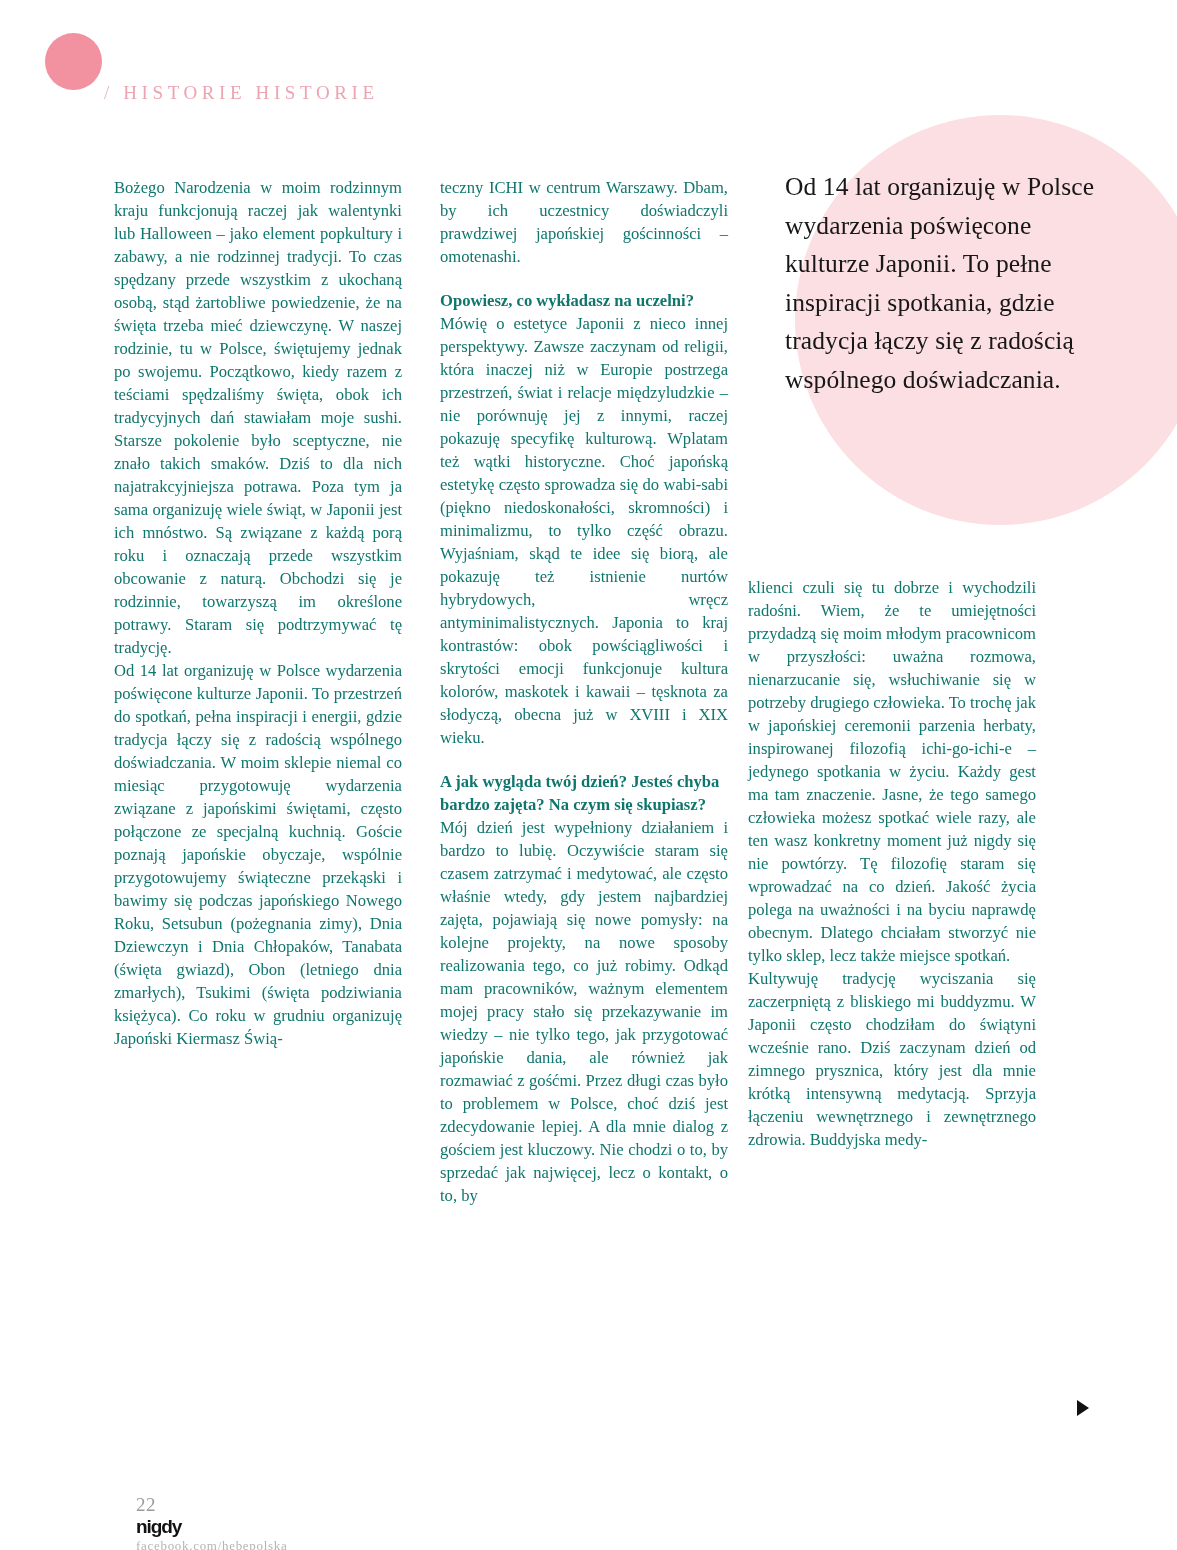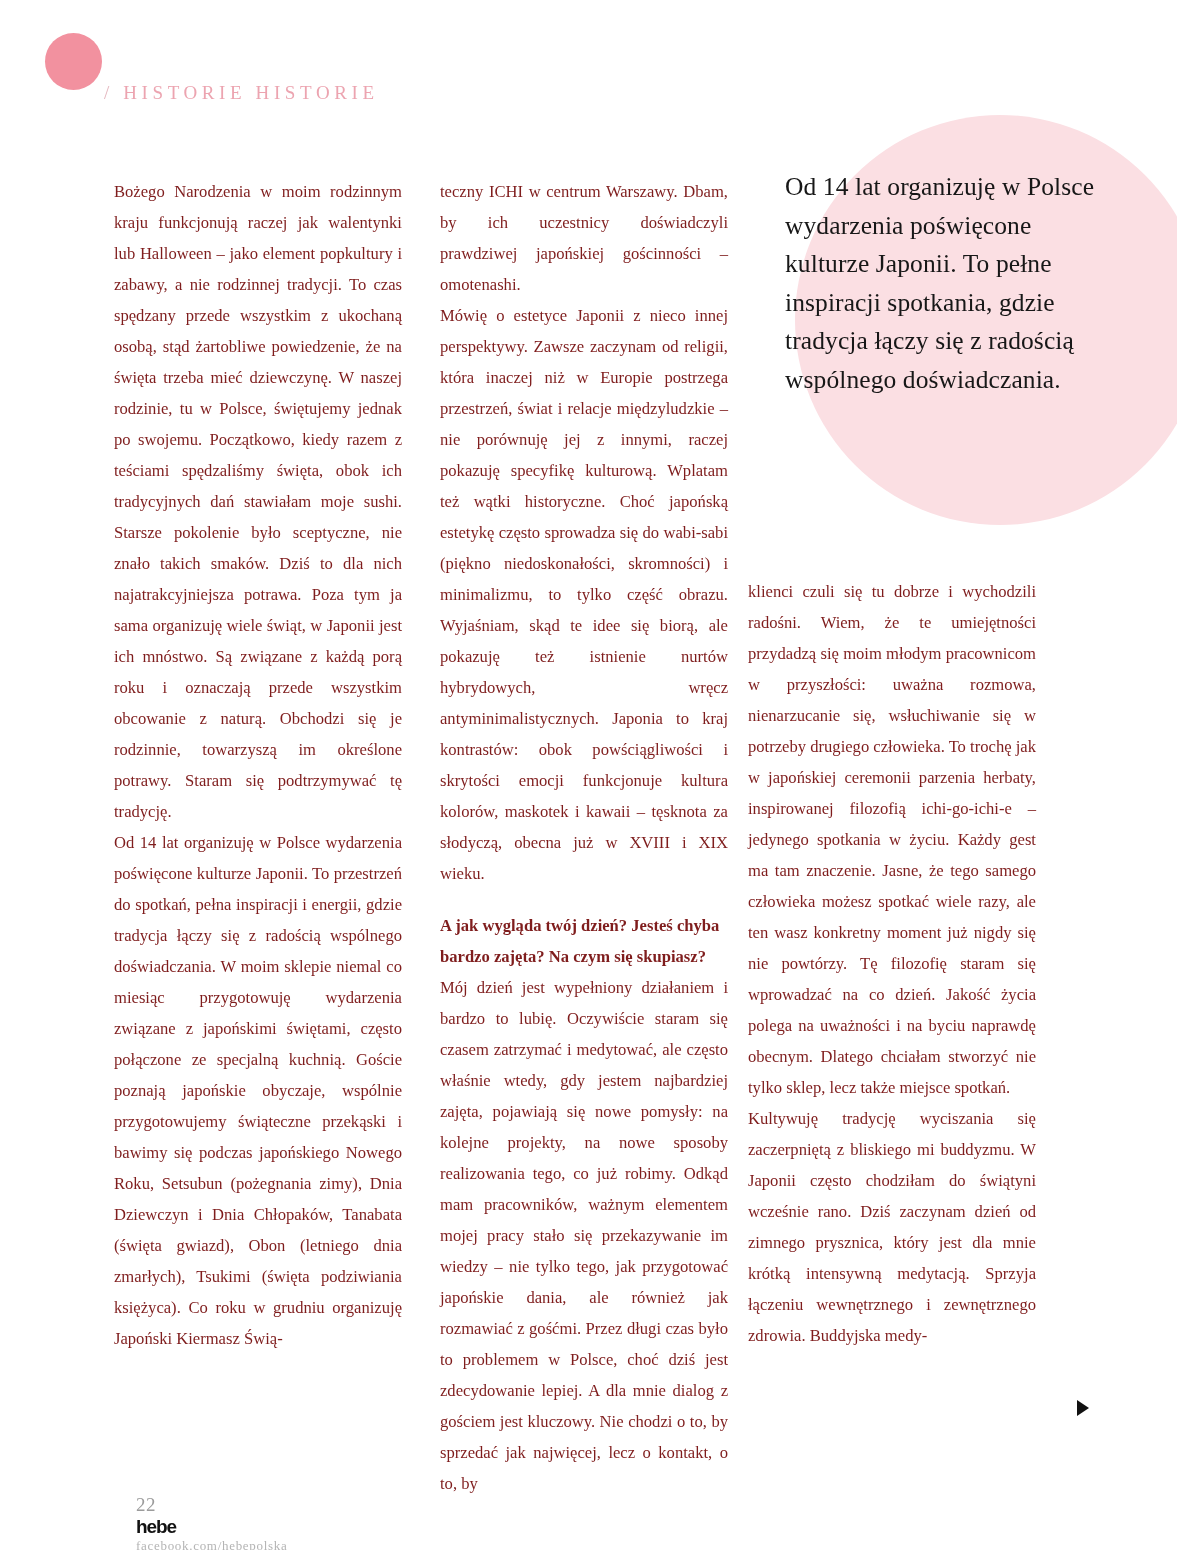--- a/index.html
+++ b/index.html
@@ -81,22 +81,22 @@
     letter-spacing: 0.1px;
   }
 
   
   .col {
     position: absolute;
     width: 288px;
     text-align: justify;
     font-family: "Liberation Serif", serif;
     font-size: 16.6px;
-    line-height: 31px;
-    color: #7f1d1d;
+    line-height: 23px;
+    color: #0f766e;
     hyphens: manual;
   }
   .col p { margin: 0; }
   .col p.q {
     font-weight: bold;
     margin-top: 21px;
     text-align: left;
   }
   .col p.first { margin-top: 0; }
 
@@ -162,29 +162,30 @@
 <div class="quote-circle"></div>
 <div class="quote-text">Od 14 lat organizuję w Polsce wydarzenia poświęcone kulturze Japonii. To pełne inspiracji spotkania, gdzie tradycja łączy się z radością wspólnego doświadczania.</div>
 
 <div class="col" id="col1">
   <p class="first">Bożego Narodzenia w moim rodzinnym kraju funkcjonują raczej jak walentynki lub Halloween – jako element popkultury i zabawy, a nie rodzinnej tradycji. To czas spędzany przede wszystkim z ukochaną osobą, stąd żartobliwe powiedzenie, że na święta trzeba mieć dziewczynę. W naszej rodzinie, tu w Polsce, świętujemy jednak po swojemu. Początkowo, kiedy razem z teściami spędzaliśmy święta, obok ich tradycyjnych dań stawiałam moje sushi. Starsze pokolenie było sceptyczne, nie znało takich smaków. Dziś to dla nich najatrakcyjniejsza potrawa. Poza tym ja sama organizuję wiele świąt, w Japonii jest ich mnóstwo. Są związane z każdą porą roku i oznaczają przede wszystkim obcowanie z naturą. Obchodzi się je rodzinnie, towarzyszą im określone potrawy. Staram się podtrzymywać tę tradycję.</p>
   <p>Od 14 lat organizuję w Polsce wydarzenia poświęcone kulturze Japonii. To przestrzeń do spotkań, pełna inspiracji i energii, gdzie tradycja łączy się z radością wspólnego doświadczania. W moim sklepie niemal co miesiąc przygotowuję wydarzenia związane z japońskimi świętami, często połączone ze specjalną kuchnią. Goście poznają japońskie obyczaje, wspólnie przygotowujemy świąteczne przekąski i bawimy się podczas japońskiego Nowego Roku, Setsubun (pożegnania zimy), Dnia Dziewczyn i Dnia Chłopaków, Tanabata (święta gwiazd), Obon (letniego dnia zmarłych), Tsukimi (święta podziwiania księżyca). Co roku w grudniu organizuję Japoński Kiermasz Świą-</p>
 </div>
 
 <div class="col" id="col2">
   <p class="first">teczny ICHI w centrum Warszawy. Dbam, by ich uczestnicy doświadczyli prawdziwej japońskiej gościnności – omotenashi.</p>
+  <p class="q">Opowiesz, co wykładasz na uczelni?</p>
   <p>Mówię o estetyce Japonii z nieco innej perspektywy. Zawsze zaczynam od religii, która inaczej niż w Europie postrzega przestrzeń, świat i relacje międzyludzkie – nie porównuję jej z innymi, raczej pokazuję specyfikę kulturową. Wplatam też wątki historyczne. Choć japońską estetykę często sprowadza się do wabi-sabi (piękno niedoskonałości, skromności) i minimalizmu, to tylko część obrazu. Wyjaśniam, skąd te idee się biorą, ale pokazuję też istnienie nurtów hybrydowych, wręcz antyminimalistycznych. Japonia to kraj kontrastów: obok powściągliwości i skrytości emocji funkcjonuje kultura kolorów, maskotek i kawaii – tęsknota za słodyczą, obecna już w XVIII i XIX wieku.</p>
   <p class="q">A jak wygląda twój dzień? Jesteś chyba bardzo zajęta? Na czym się skupiasz?</p>
   <p>Mój dzień jest wypełniony działaniem i bardzo to lubię. Oczywiście staram się czasem zatrzymać i medytować, ale często właśnie wtedy, gdy jestem najbardziej zajęta, pojawiają się nowe pomysły: na kolejne projekty, na nowe sposoby realizowania tego, co już robimy. Odkąd mam pracowników, ważnym elementem mojej pracy stało się przekazywanie im wiedzy – nie tylko tego, jak przygotować japońskie dania, ale również jak rozmawiać z gośćmi. Przez długi czas było to problemem w Polsce, choć dziś jest zdecydowanie lepiej. A dla mnie dialog z gościem jest kluczowy. Nie chodzi o to, by sprzedać jak najwięcej, lecz o kontakt, o to, by</p>
 </div>
 
 <div class="col" id="col3">
   <p class="first">klienci czuli się tu dobrze i wychodzili radośni. Wiem, że te umiejętności przydadzą się moim młodym pracownicom w przyszłości: uważna rozmowa, nienarzucanie się, wsłuchiwanie się w potrzeby drugiego człowieka. To trochę jak w japońskiej ceremonii parzenia herbaty, inspirowanej filozofią ichi-go-ichi-e – jedynego spotkania w życiu. Każdy gest ma tam znaczenie. Jasne, że tego samego człowieka możesz spotkać wiele razy, ale ten wasz konkretny moment już nigdy się nie powtórzy. Tę filozofię staram się wprowadzać na co dzień. Jakość życia polega na uważności i na byciu naprawdę obecnym. Dlatego chciałam stworzyć nie tylko sklep, lecz także miejsce spotkań.</p>
   <p>Kultywuję tradycję wyciszania się zaczerpniętą z bliskiego mi buddyzmu. W Japonii często chodziłam do świątyni wcześnie rano. Dziś zaczynam dzień od zimnego prysznica, który jest dla mnie krótką intensywną medytacją. Sprzyja łączeniu wewnętrznego i zewnętrznego zdrowia. Buddyjska medy-</p>
 </div>
 
 <div class="next-arrow"></div>
 
 <div class="footer">
   <span class="footer-page">22</span>
-  <span class="footer-brand">hebe</span>
+  <span class="footer-brand">nigdy</span>
   <span class="footer-social">facebook.com/hebepolska</span>
 </div>
 
 </body></html>

